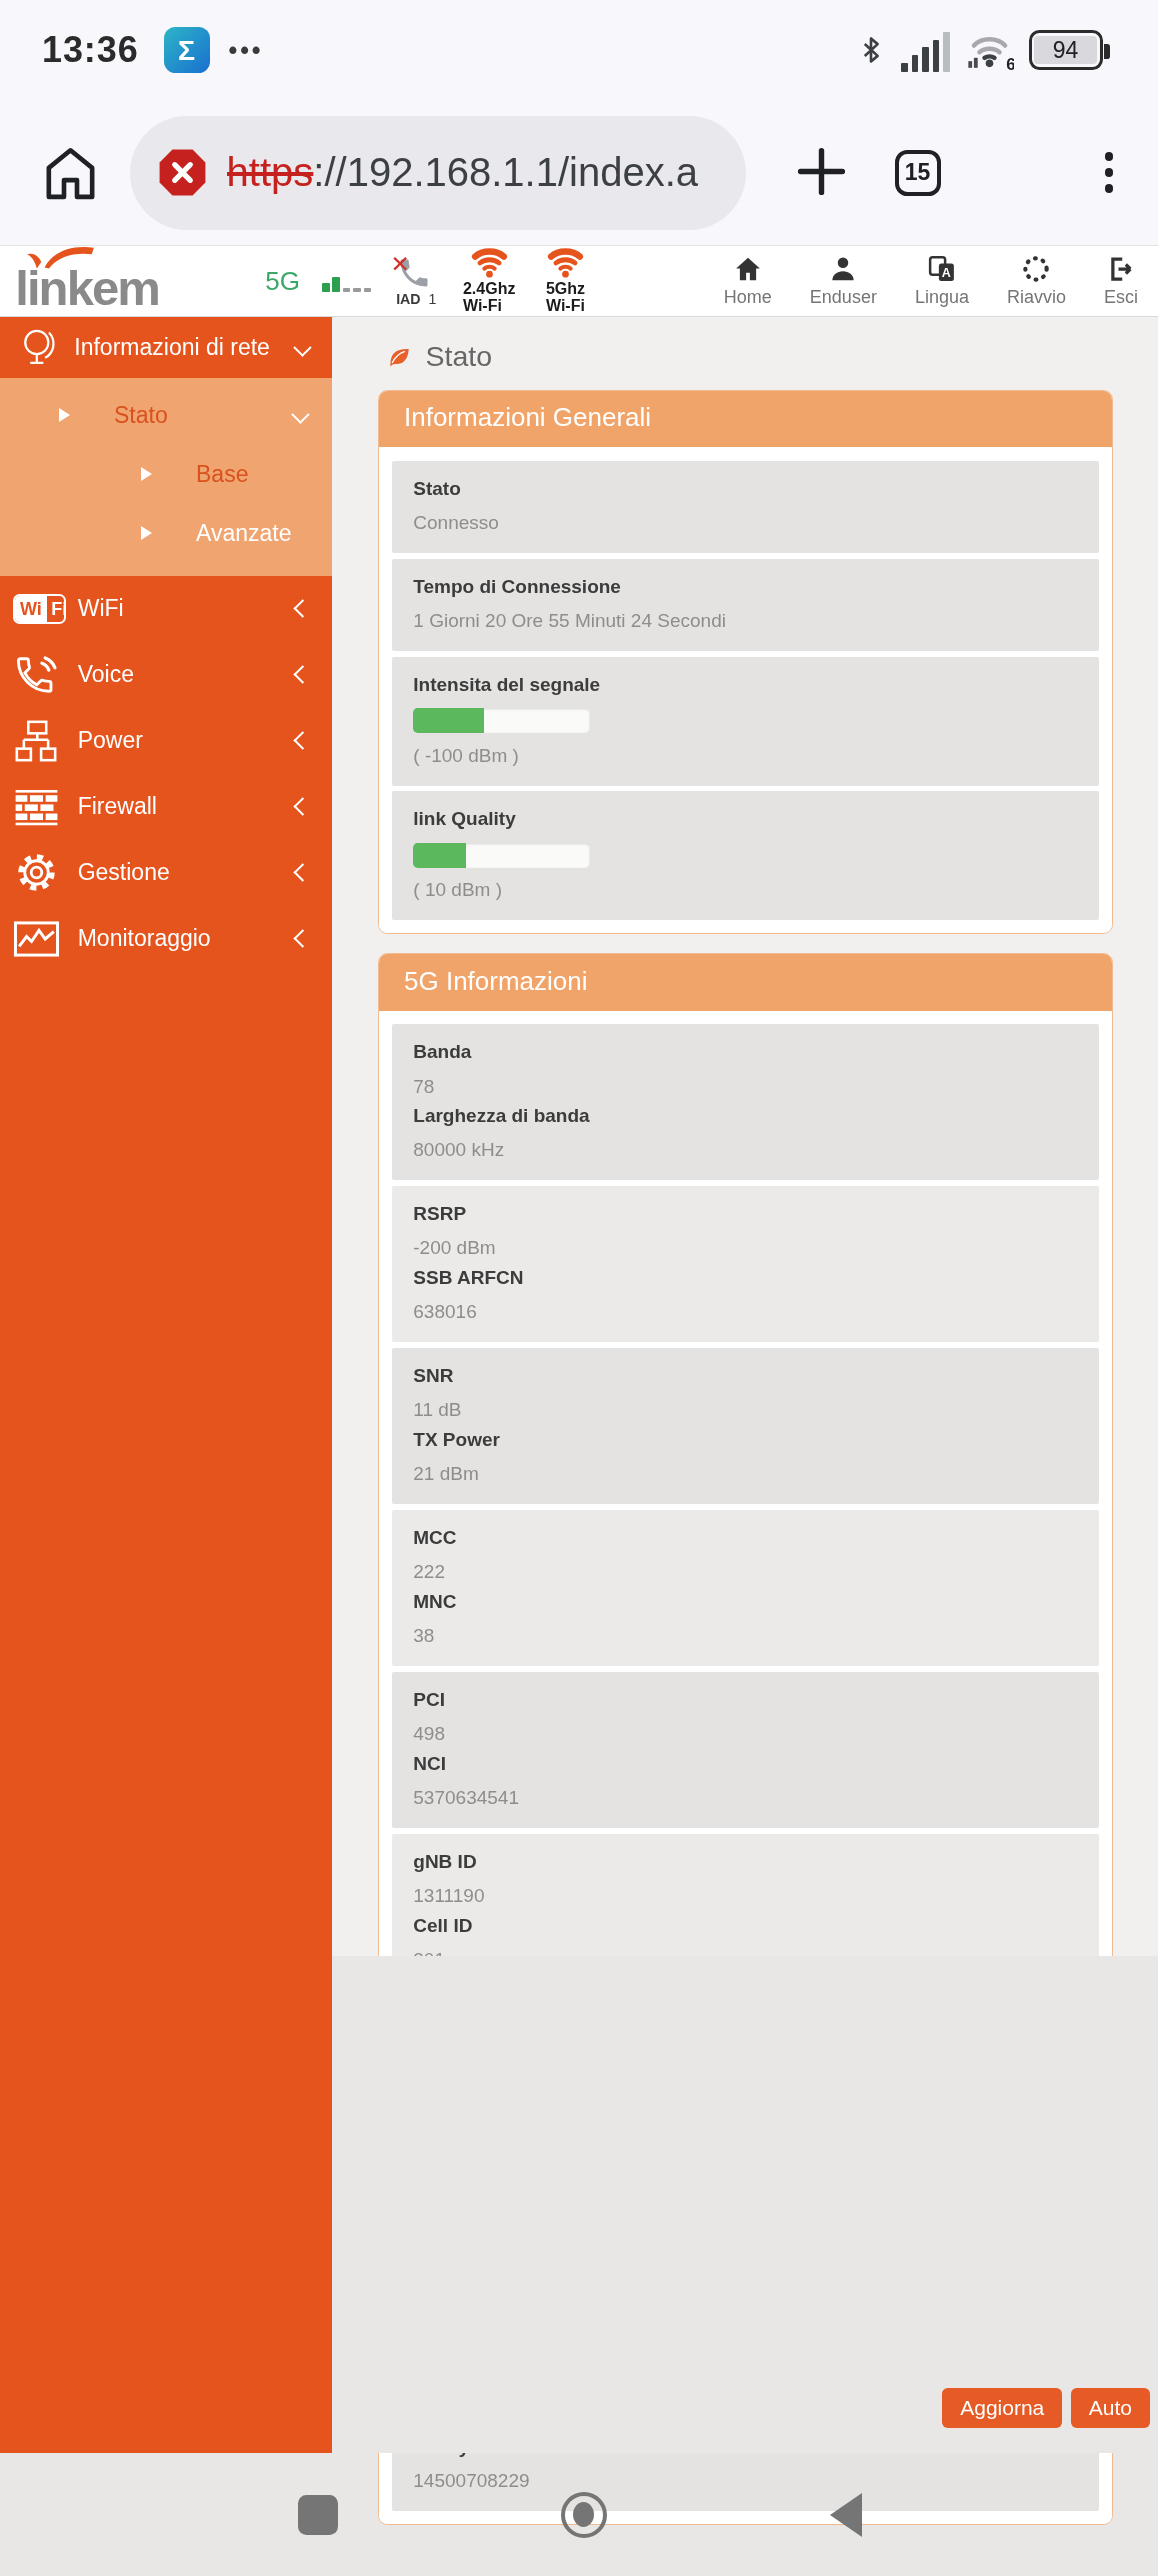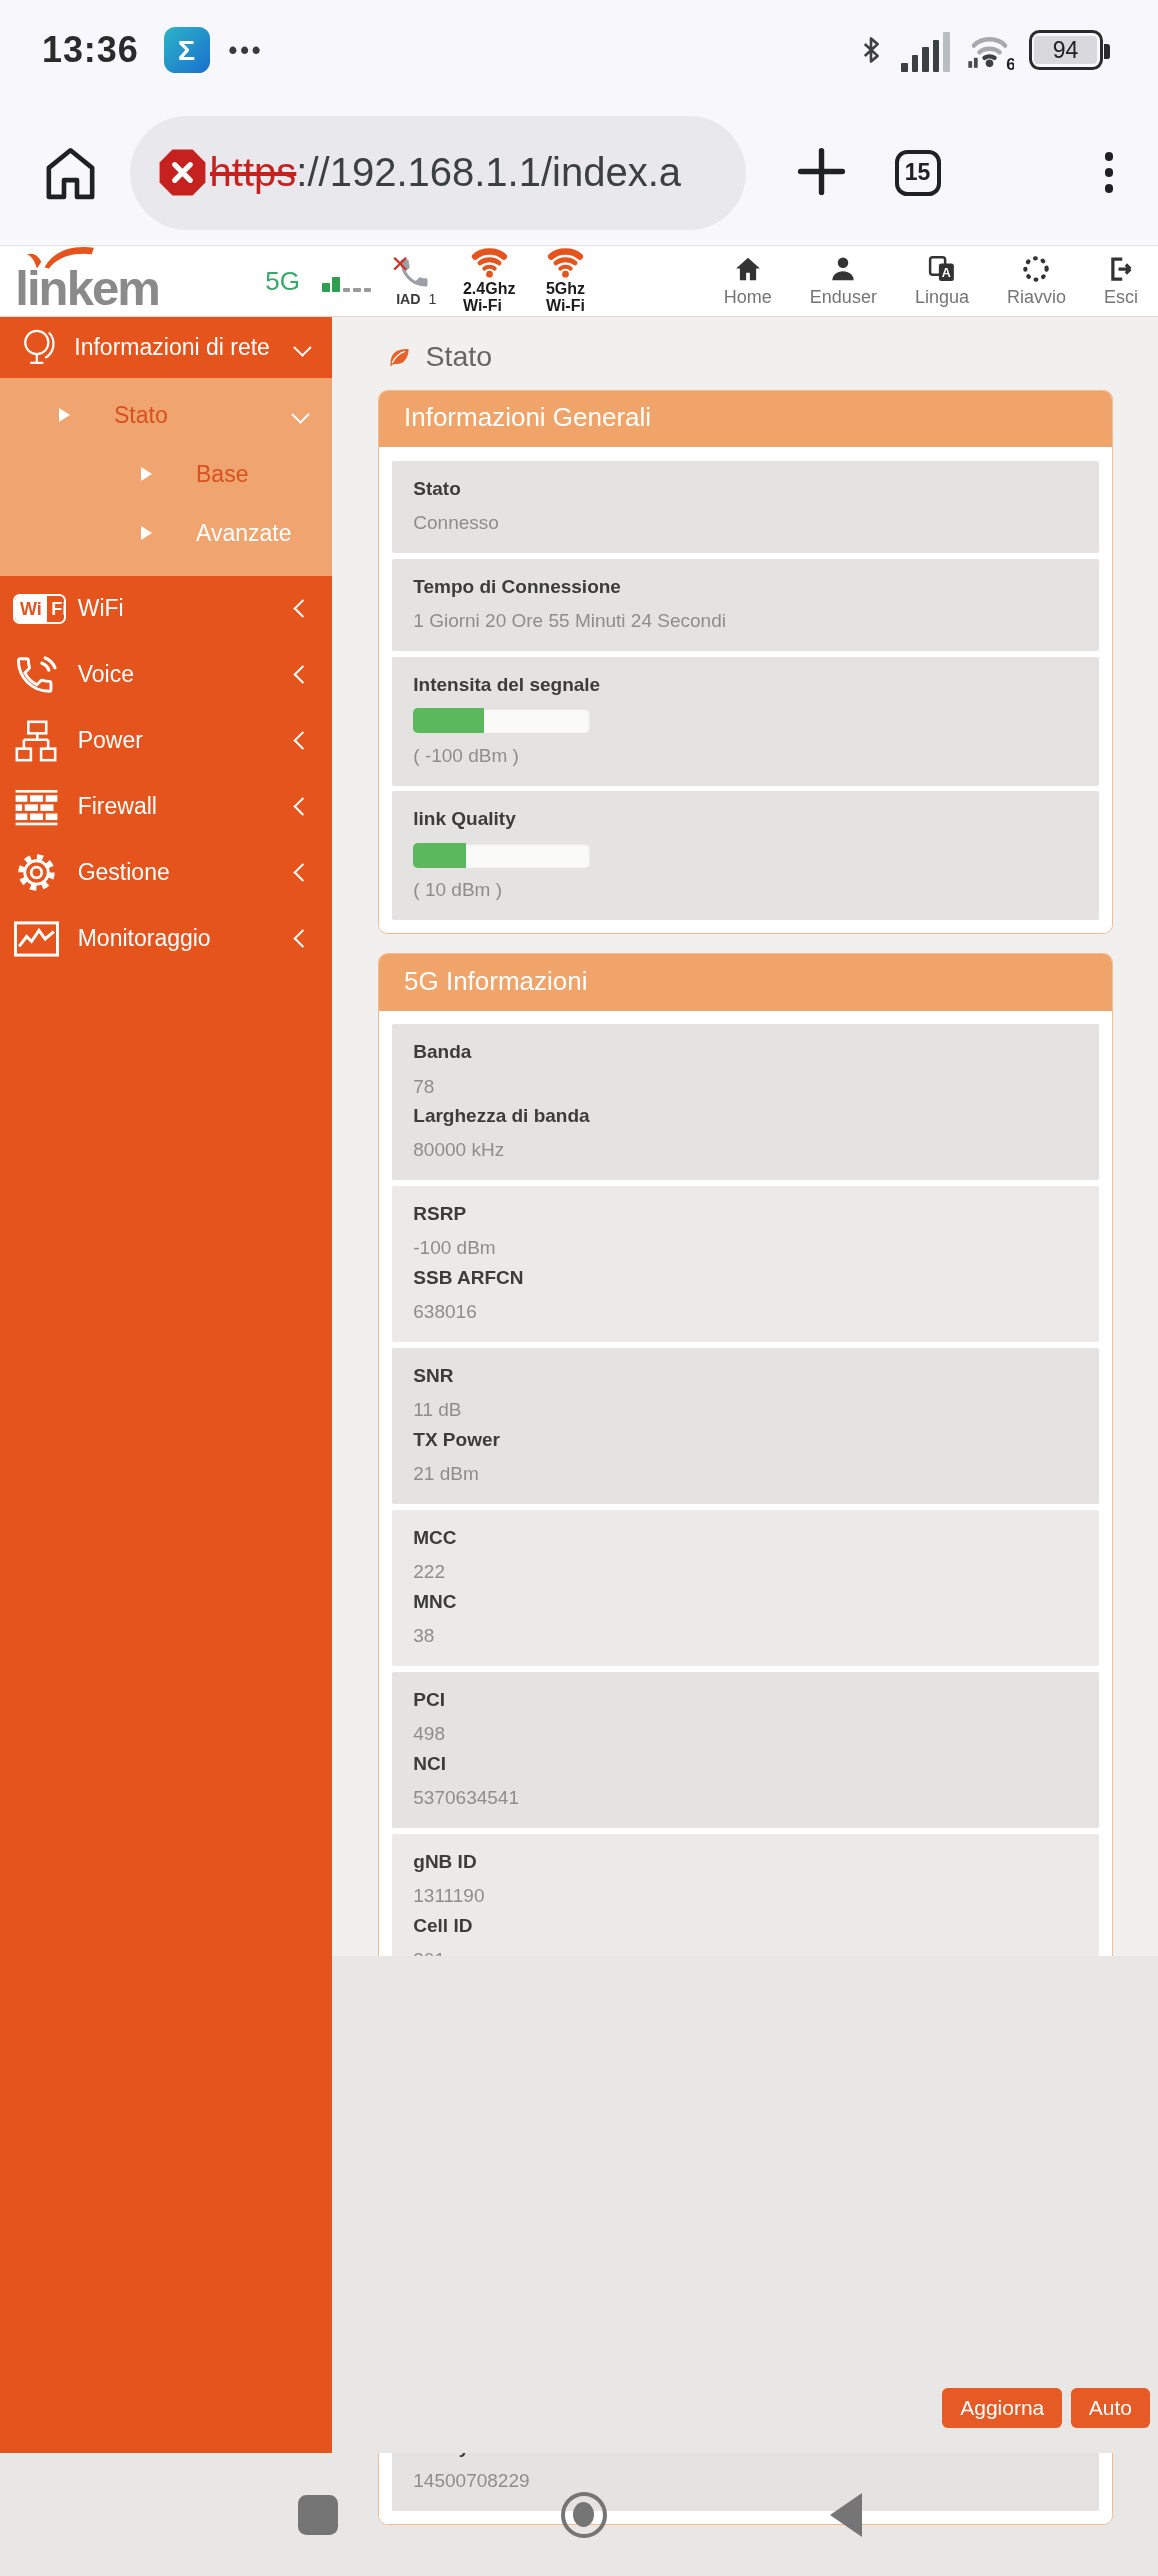--- a/index.html
+++ b/index.html
@@ -17,21 +17,21 @@
   .sig-bars i:nth-child(1){height:9.5px}.sig-bars i:nth-child(2){height:17px}
   .sig-bars i:nth-child(3){height:25px}.sig-bars i:nth-child(4){height:32px}
   .sig-bars i:nth-child(5){height:40px;background:#b9bcc0;}
   .battery{position:relative;width:74px;height:40px;border:3.8px solid #2b2b2b;border-radius:10.4px;padding:2.8px;margin-right:9.5px;}
   .battery .lvl{width:100%;height:100%;background:#d8d8dd;border-radius:3.8px;display:flex;align-items:center;justify-content:center;font-size:23px;color:#202124;}
   .battery:after{content:"";position:absolute;right:-10.4px;top:11.4px;width:5.7px;height:14.2px;background:#2b2b2b;border-radius:0 2.8px 2.8px 0;}
 
   
   .browser-bar{height:145px;background:#F8F7FB;display:flex;align-items:center;padding:0 40px 0 38px;}
   .url-pill{width:616px;height:114px;background:#E9E8EC;border-radius:57px;display:flex;align-items:center;padding:0 23px 0 25px;margin-left:26.6px;overflow:hidden;white-space:nowrap;}
-  .url-text{font-size:40px;color:#3c4043;overflow:hidden;}
+  .url-text{font-size:40px;color:#3c4043;margin-left:17px;overflow:hidden;}
   .url-text .struck{color:#C5221F;text-decoration:line-through;}
   .plus-wrap{margin-left:46px;}
   .tabbox{margin-left:44px;width:46px;height:46px;border:4.3px solid #202124;border-radius:12.3px;display:flex;align-items:center;justify-content:center;font-size:23px;font-weight:bold;color:#202124;}
   .kebab{margin-left:auto;display:flex;flex-direction:column;gap:7.6px;align-items:center;padding-right:5.7px;}
   .kebab i{width:8.5px;height:8.5px;border-radius:50%;background:#202124;}
 
   
   .site-header{height:72px;background:#fff;border-top:0.9px solid #e3e3e3;border-bottom:0.9px solid #d8d8d8;display:flex;align-items:center;padding:0 21px 0 13.3px;}
   .logo{position:relative;width:157px;height:70px;flex:none;}
   .logo-text{position:absolute;bottom:0;left:1.9px;font-size:49px;font-weight:bold;color:#8a8a8a;letter-spacing:-1.9px;}
@@ -396,21 +396,21 @@
           <div class="card-header">5G Informazioni</div>
           <div class="card-body">
             <div class="row">
               <div class="plabel">Banda</div>
               <div class="pvalue">78</div>
               <div class="plabel">Larghezza di banda</div>
               <div class="pvalue">80000 kHz</div>
             </div>
             <div class="row alt">
               <div class="plabel">RSRP</div>
-              <div class="pvalue">-100 dBm</div>
+              <div class="pvalue">-200 dBm</div>
               <div class="plabel">SSB ARFCN</div>
               <div class="pvalue">638016</div>
             </div>
             <div class="row">
               <div class="plabel">SNR</div>
               <div class="pvalue">11 dB</div>
               <div class="plabel">TX Power</div>
               <div class="pvalue">21 dBm</div>
             </div>
             <div class="row alt">

